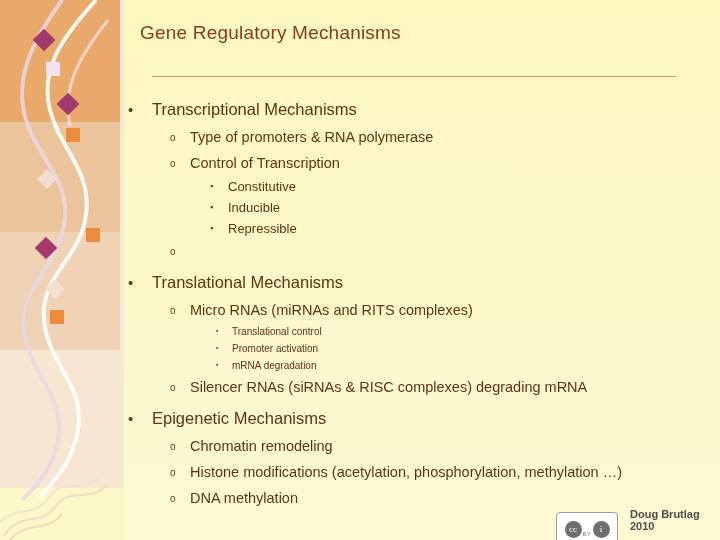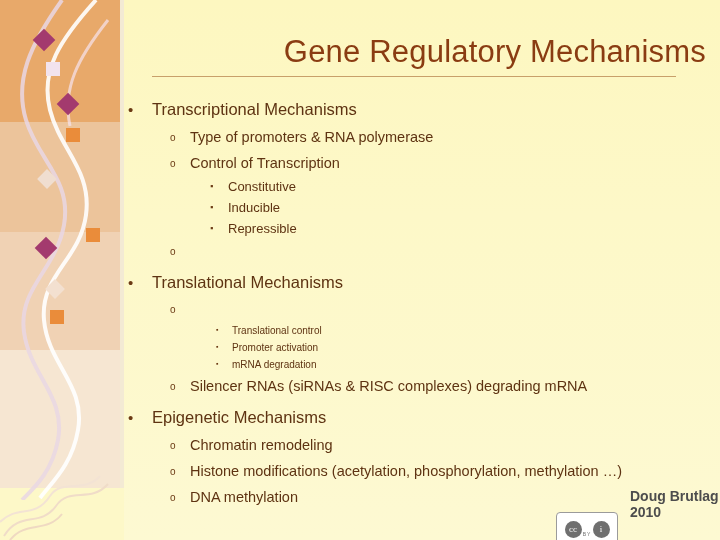--- a/index.html
+++ b/index.html
@@ -78,24 +78,24 @@
     width: 16px;
     height: 16px;
     transform: rotate(45deg);
   }
   .sq.plain { transform: none; }
 
   
   .title {
     position: absolute;
     left: 140px;
-    top: 34px;
+    top: 22px;
     width: 566px;
-    text-align: right;
-    font-size: 31px;
+    text-align: left;
+    font-size: 19px;
     color: #8a3c12;
     letter-spacing: 0.2px;
     font-weight: normal;
   }
   .title-rule {
     position: absolute;
     left: 152px;
     top: 76px;
     width: 524px;
     height: 1px;
@@ -193,22 +193,22 @@
     top: 531px;
     width: 62px;
     text-align: center;
     font-size: 5px;
     color: #6f6f6f;
     letter-spacing: 1px;
   }
   .credit {
     position: absolute;
     left: 630px;
-    top: 488px;
-    font-size: 14px;
+    top: 508px;
+    font-size: 11px;
     font-weight: bold;
     color: #4d4d4d;
   }
 
   .bottom-swirl {
     position: absolute;
     left: 0;
     top: 470px;
     width: 124px;
     height: 70px;
@@ -289,20 +289,21 @@
       <span class="bullet">o</span>
     </div>
 
     <div class="row l1">
       <span class="bullet">•</span>
       <span class="text">Translational Mechanisms</span>
     </div>
 
     <div class="row l2">
       <span class="bullet">o</span>
+      <span class="text">Micro RNAs (miRNAs and RITS complexes)</span>
     </div>
 
     <div class="row l4">
       <span class="bullet">▪</span>
       <span class="text">Translational control</span>
     </div>
 
     <div class="row l4">
       <span class="bullet">▪</span>
       <span class="text">Promoter activation</span>

